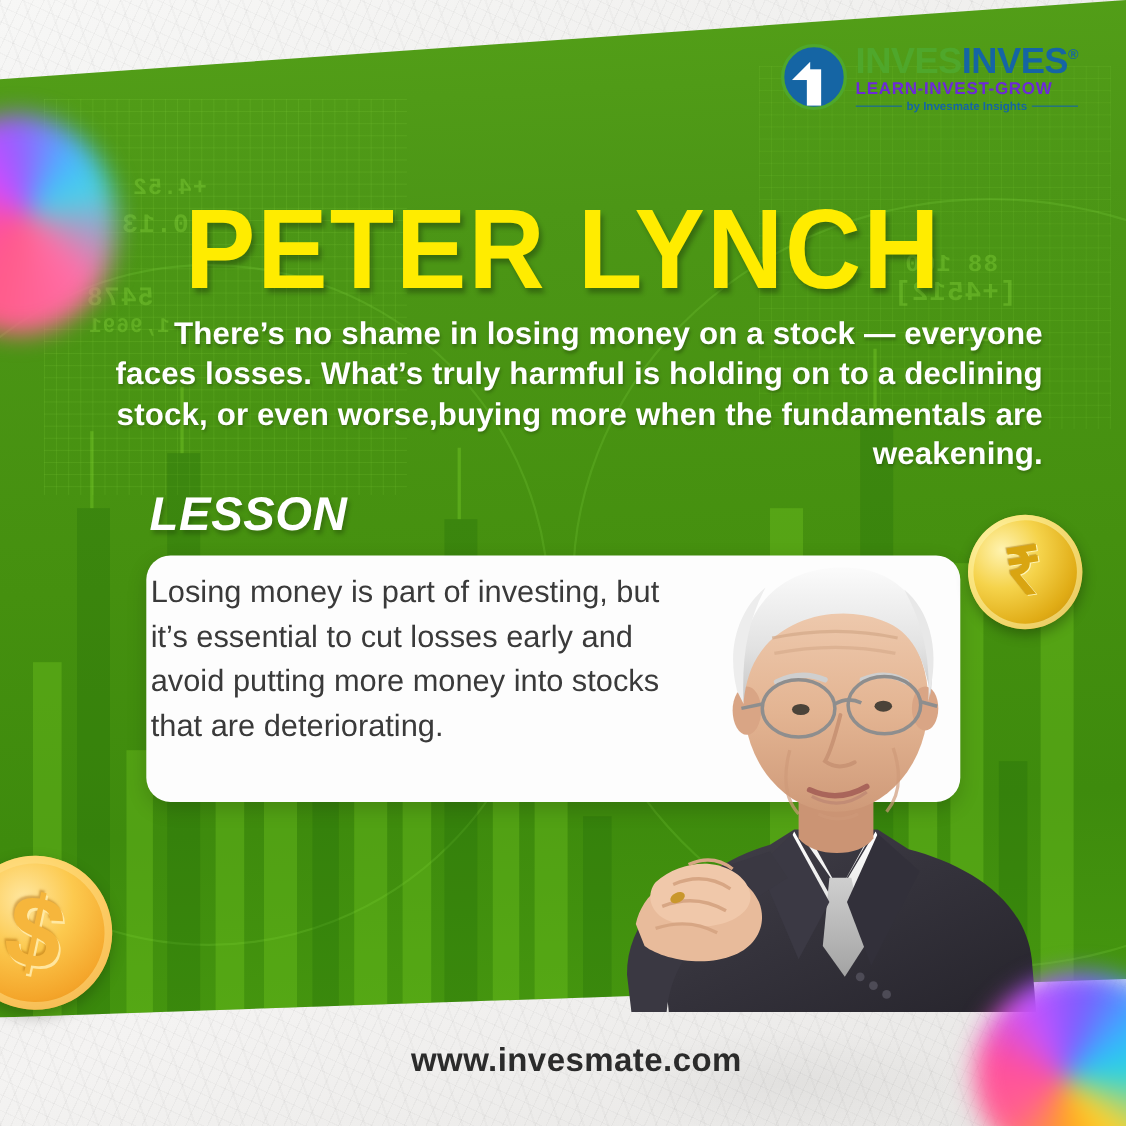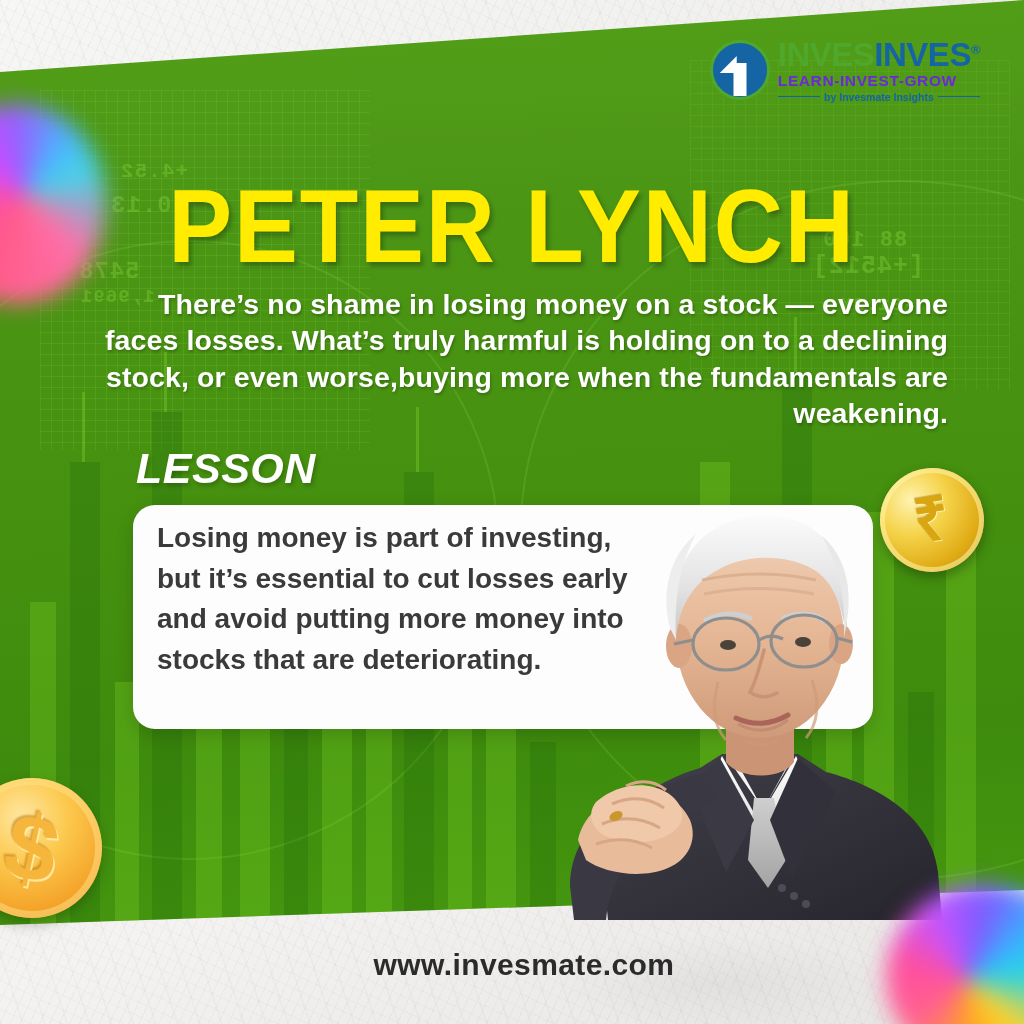--- a/index.html
+++ b/index.html
@@ -111,22 +111,22 @@
     text-shadow:2px 3px 4px rgba(0,0,0,.22);
   }
 
   
   #lesson-card{
     position:absolute;left:133px;top:505px;width:740px;height:224px;
     background:#fdfdfd;border-radius:22px;z-index:20;
     box-shadow:0 6px 18px rgba(0,0,0,.16);
   }
   #lesson-text{
-    position:absolute;left:157px;top:518px;width:500px;z-index:32;
-    color:#3a3a3a;font-weight:700;font-size:28px;line-height:1.45;
+    position:absolute;left:137px;top:518px;width:500px;z-index:32;
+    color:#3a3a3a;font-weight:400;font-size:28px;line-height:1.45;
   }
 
   
   #portrait{ position:absolute; left:540px; top:468px; width:430px; height:452px; z-index:25;}
   #portrait svg{width:100%;height:100%;display:block;}
 
   
   .coin{position:absolute;border-radius:50%;display:flex;align-items:center;justify-content:center;}
   #coin-rupee{
     left:880px;top:468px;width:104px;height:104px;z-index:45;

